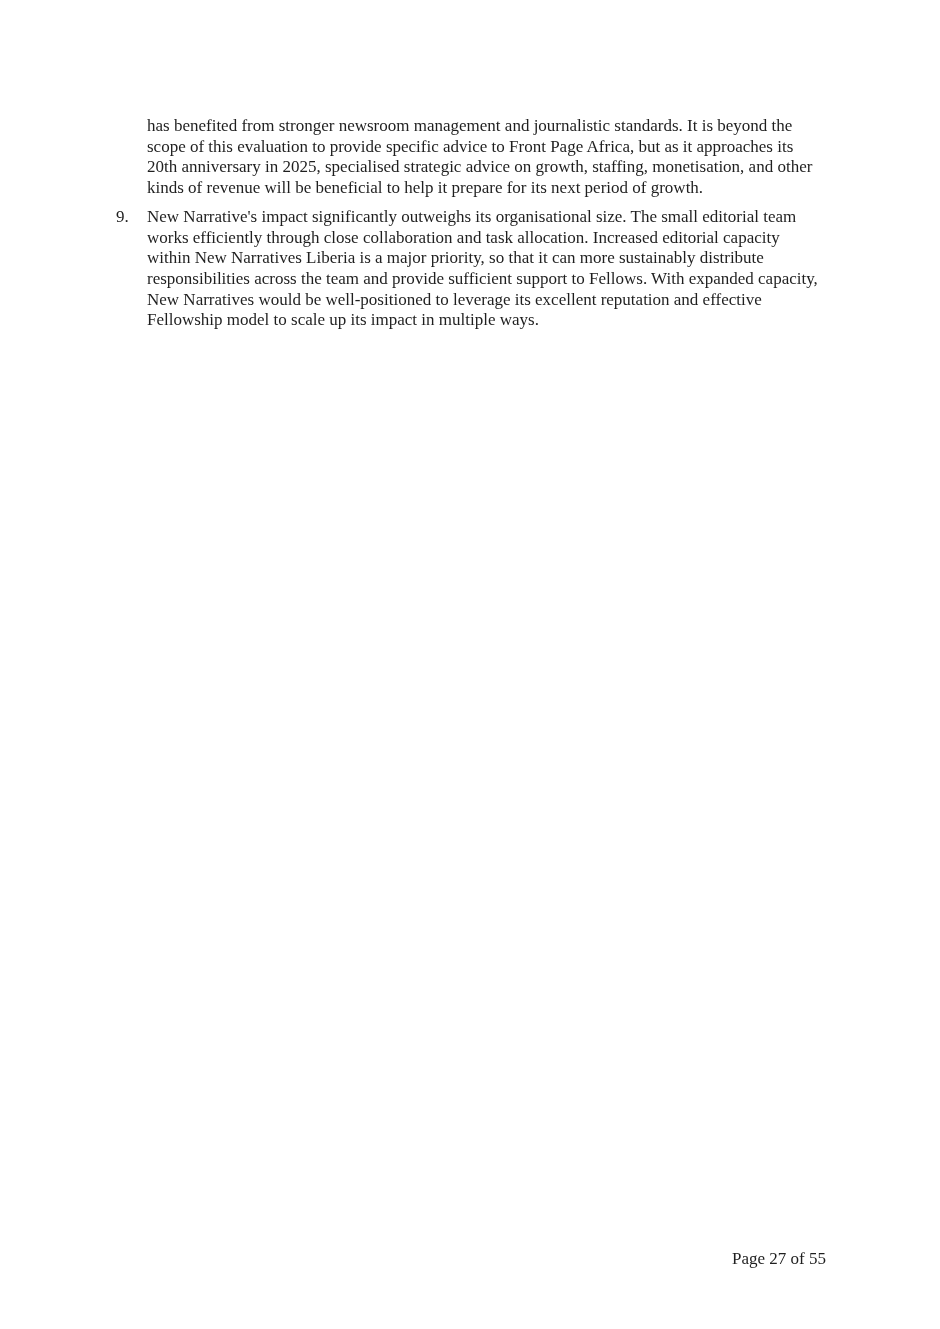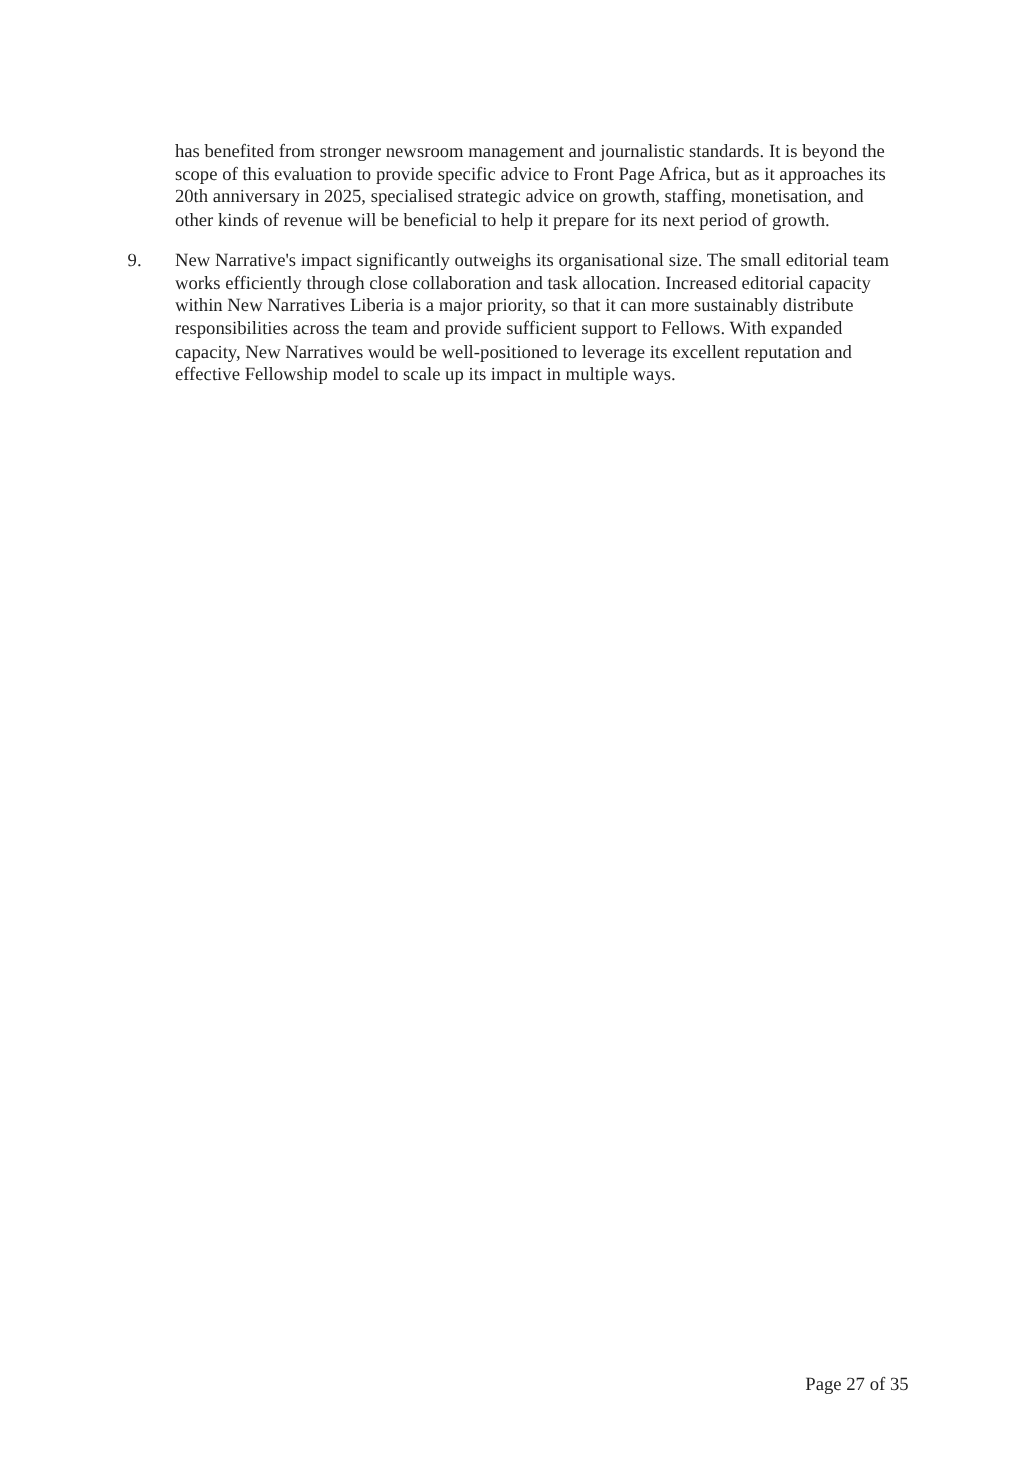--- a/index.html
+++ b/index.html
@@ -19,21 +19,21 @@
   .text-block {
     position: absolute;
     left: 143px;
     top: 112px;
     width: 684px;
     font-size: 17px;
     line-height: 20.7px;
     text-align: left;
   }
   .para {
-    margin: 16px;
+    margin: 4px;
     padding: 0;
   }
   .para.continuation {
     margin-bottom: 8px;
   }
   .list-item {
     position: relative;
   }
   .list-marker {
     position: absolute;
@@ -61,16 +61,16 @@
     <p class="para continuation">has benefited from stronger newsroom management and journalistic standards. It is beyond the scope of this evaluation to provide specific advice to Front Page Africa, but as it approaches its 20th anniversary in 2025, specialised strategic advice on growth, staffing, monetisation, and other kinds of revenue will be beneficial to help it prepare for its next period of growth.</p>
 
     <div class="list-item">
       <span class="list-marker">9.</span>
       <p class="para">New Narrative's impact significantly outweighs its organisational size. The small editorial team works efficiently through close collaboration and task allocation. Increased editorial capacity within New Narratives Liberia is a major priority, so that it can more sustainably distribute responsibilities across the team and provide sufficient support to Fellows. With expanded capacity, New Narratives would be well-positioned to leverage its excellent reputation and effective Fellowship model to scale up its impact in multiple ways.</p>
     </div>
 
   </div>
 
   <div class="page-footer">
-    <span>Page 27 of 35</span>
+    <span>Page 27 of 55</span>
   </div>
 
 </div>
 
 </body></html>

